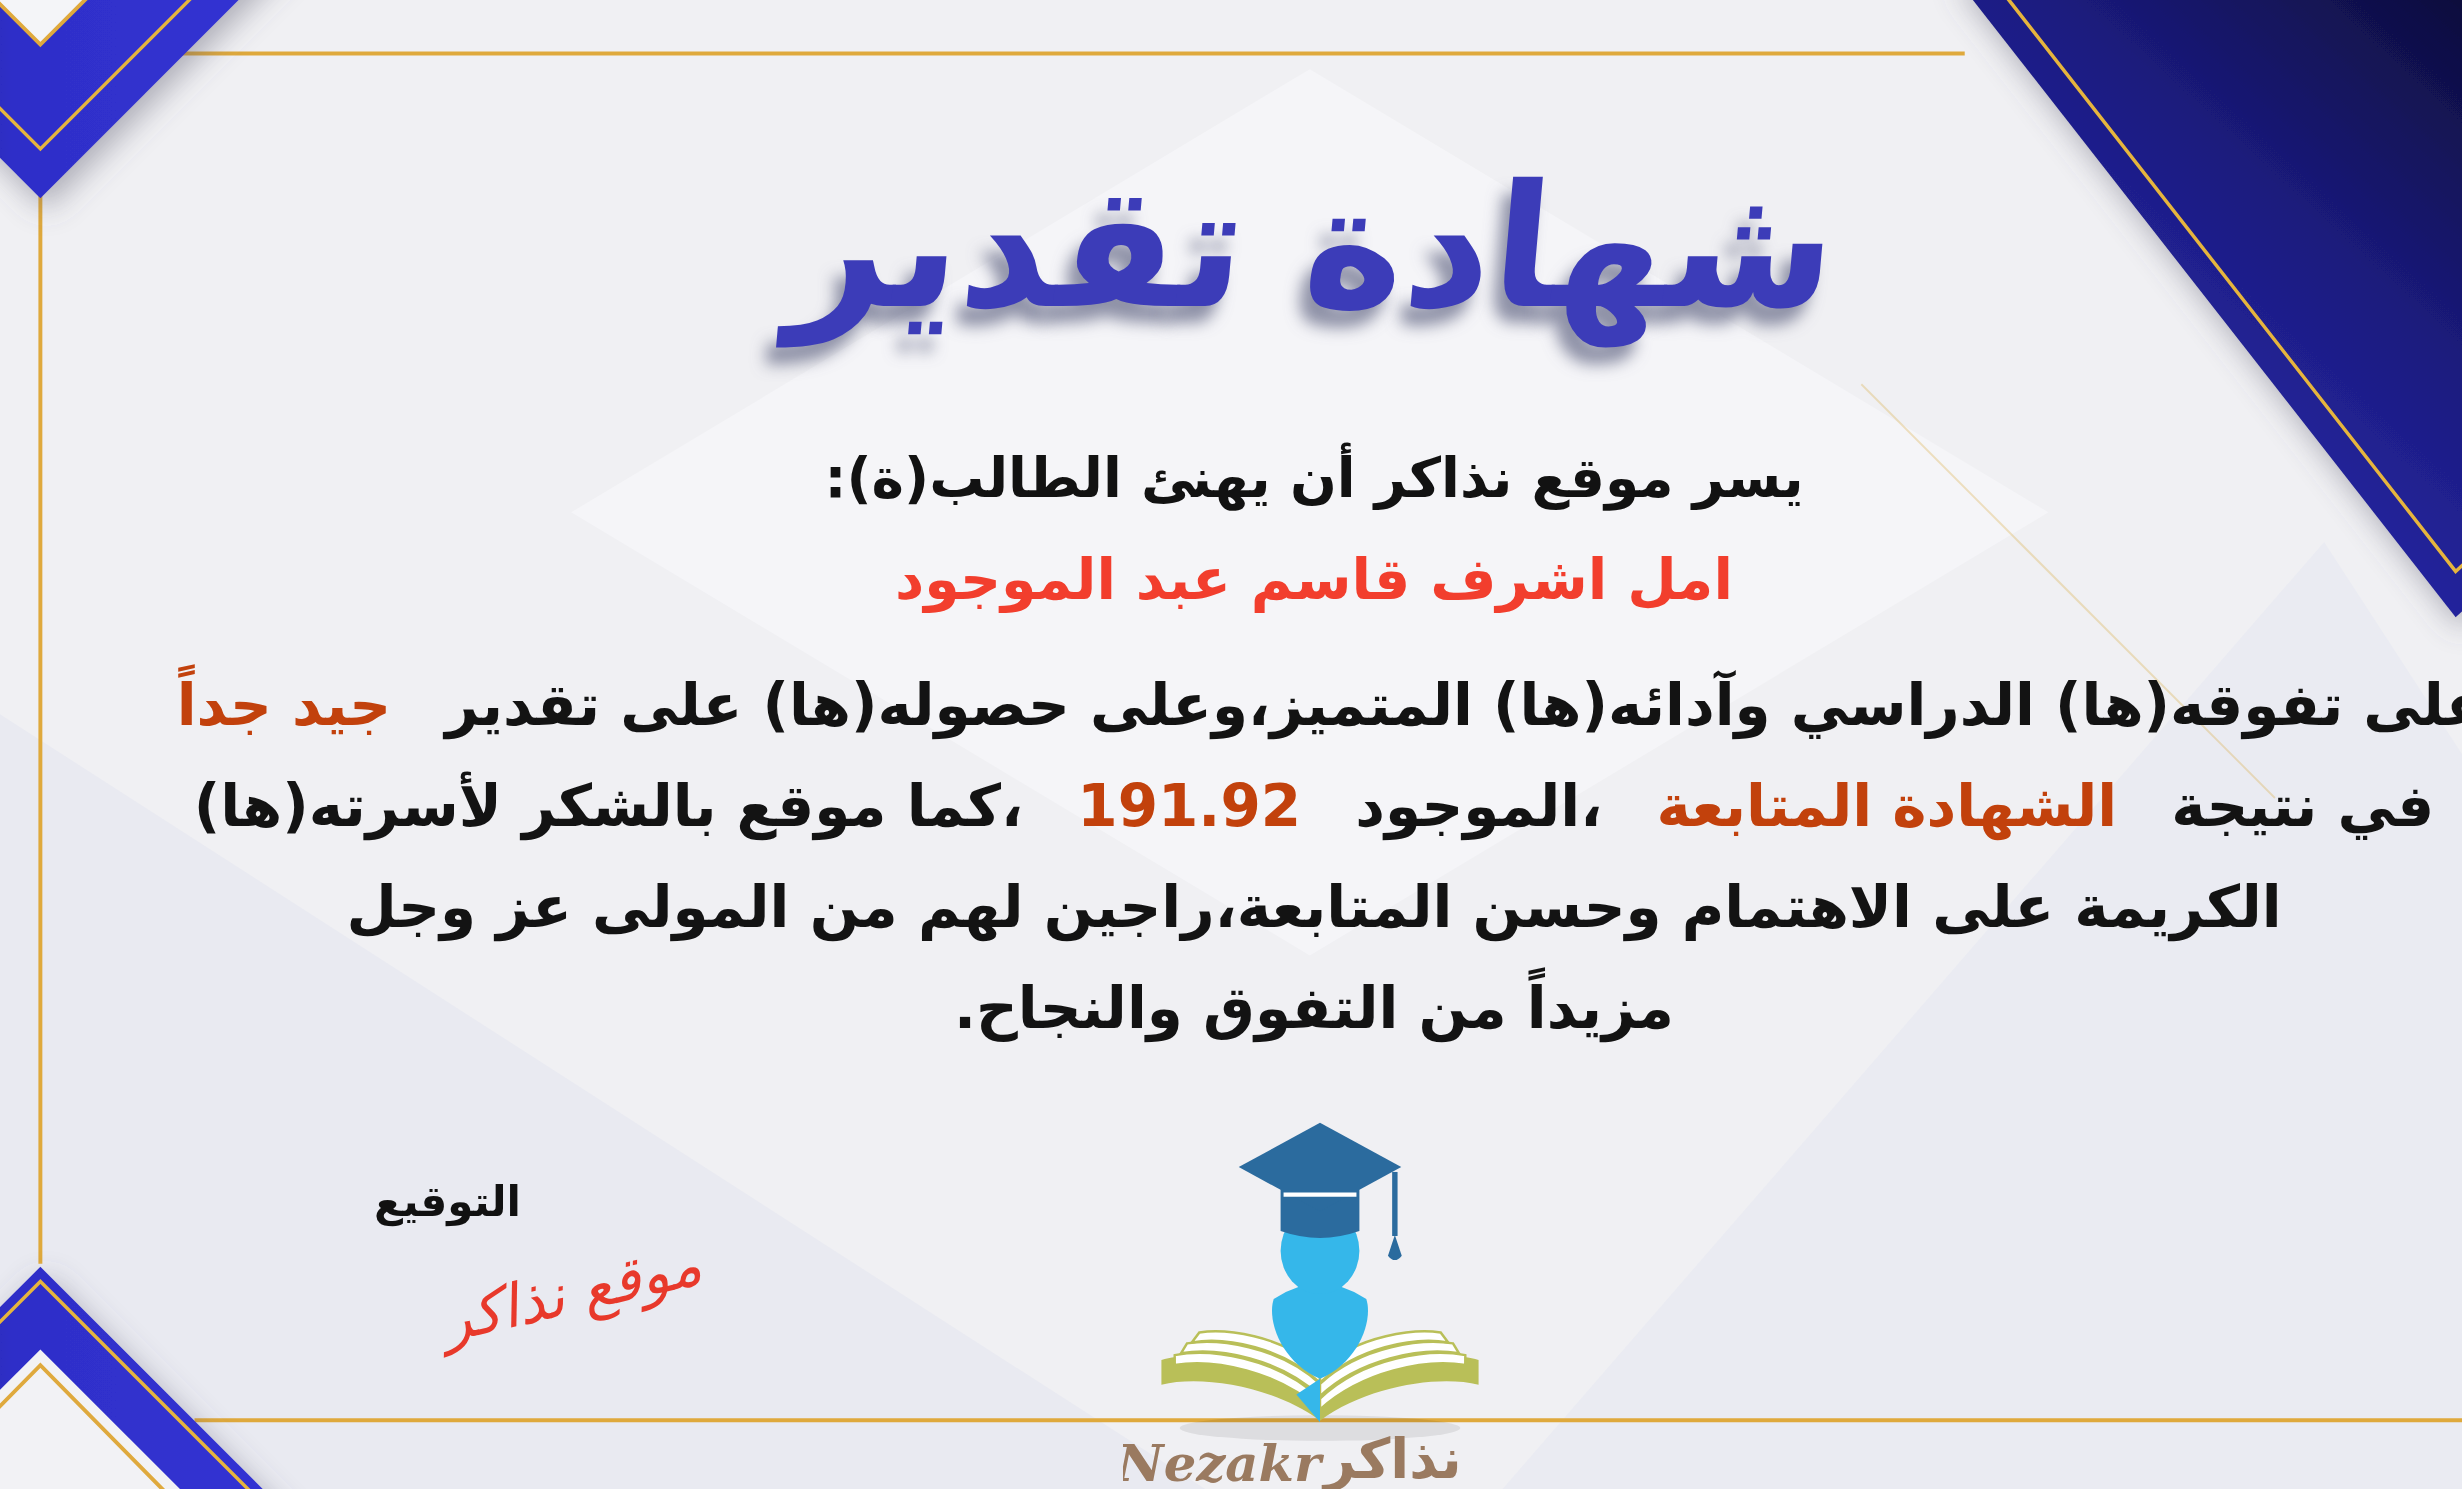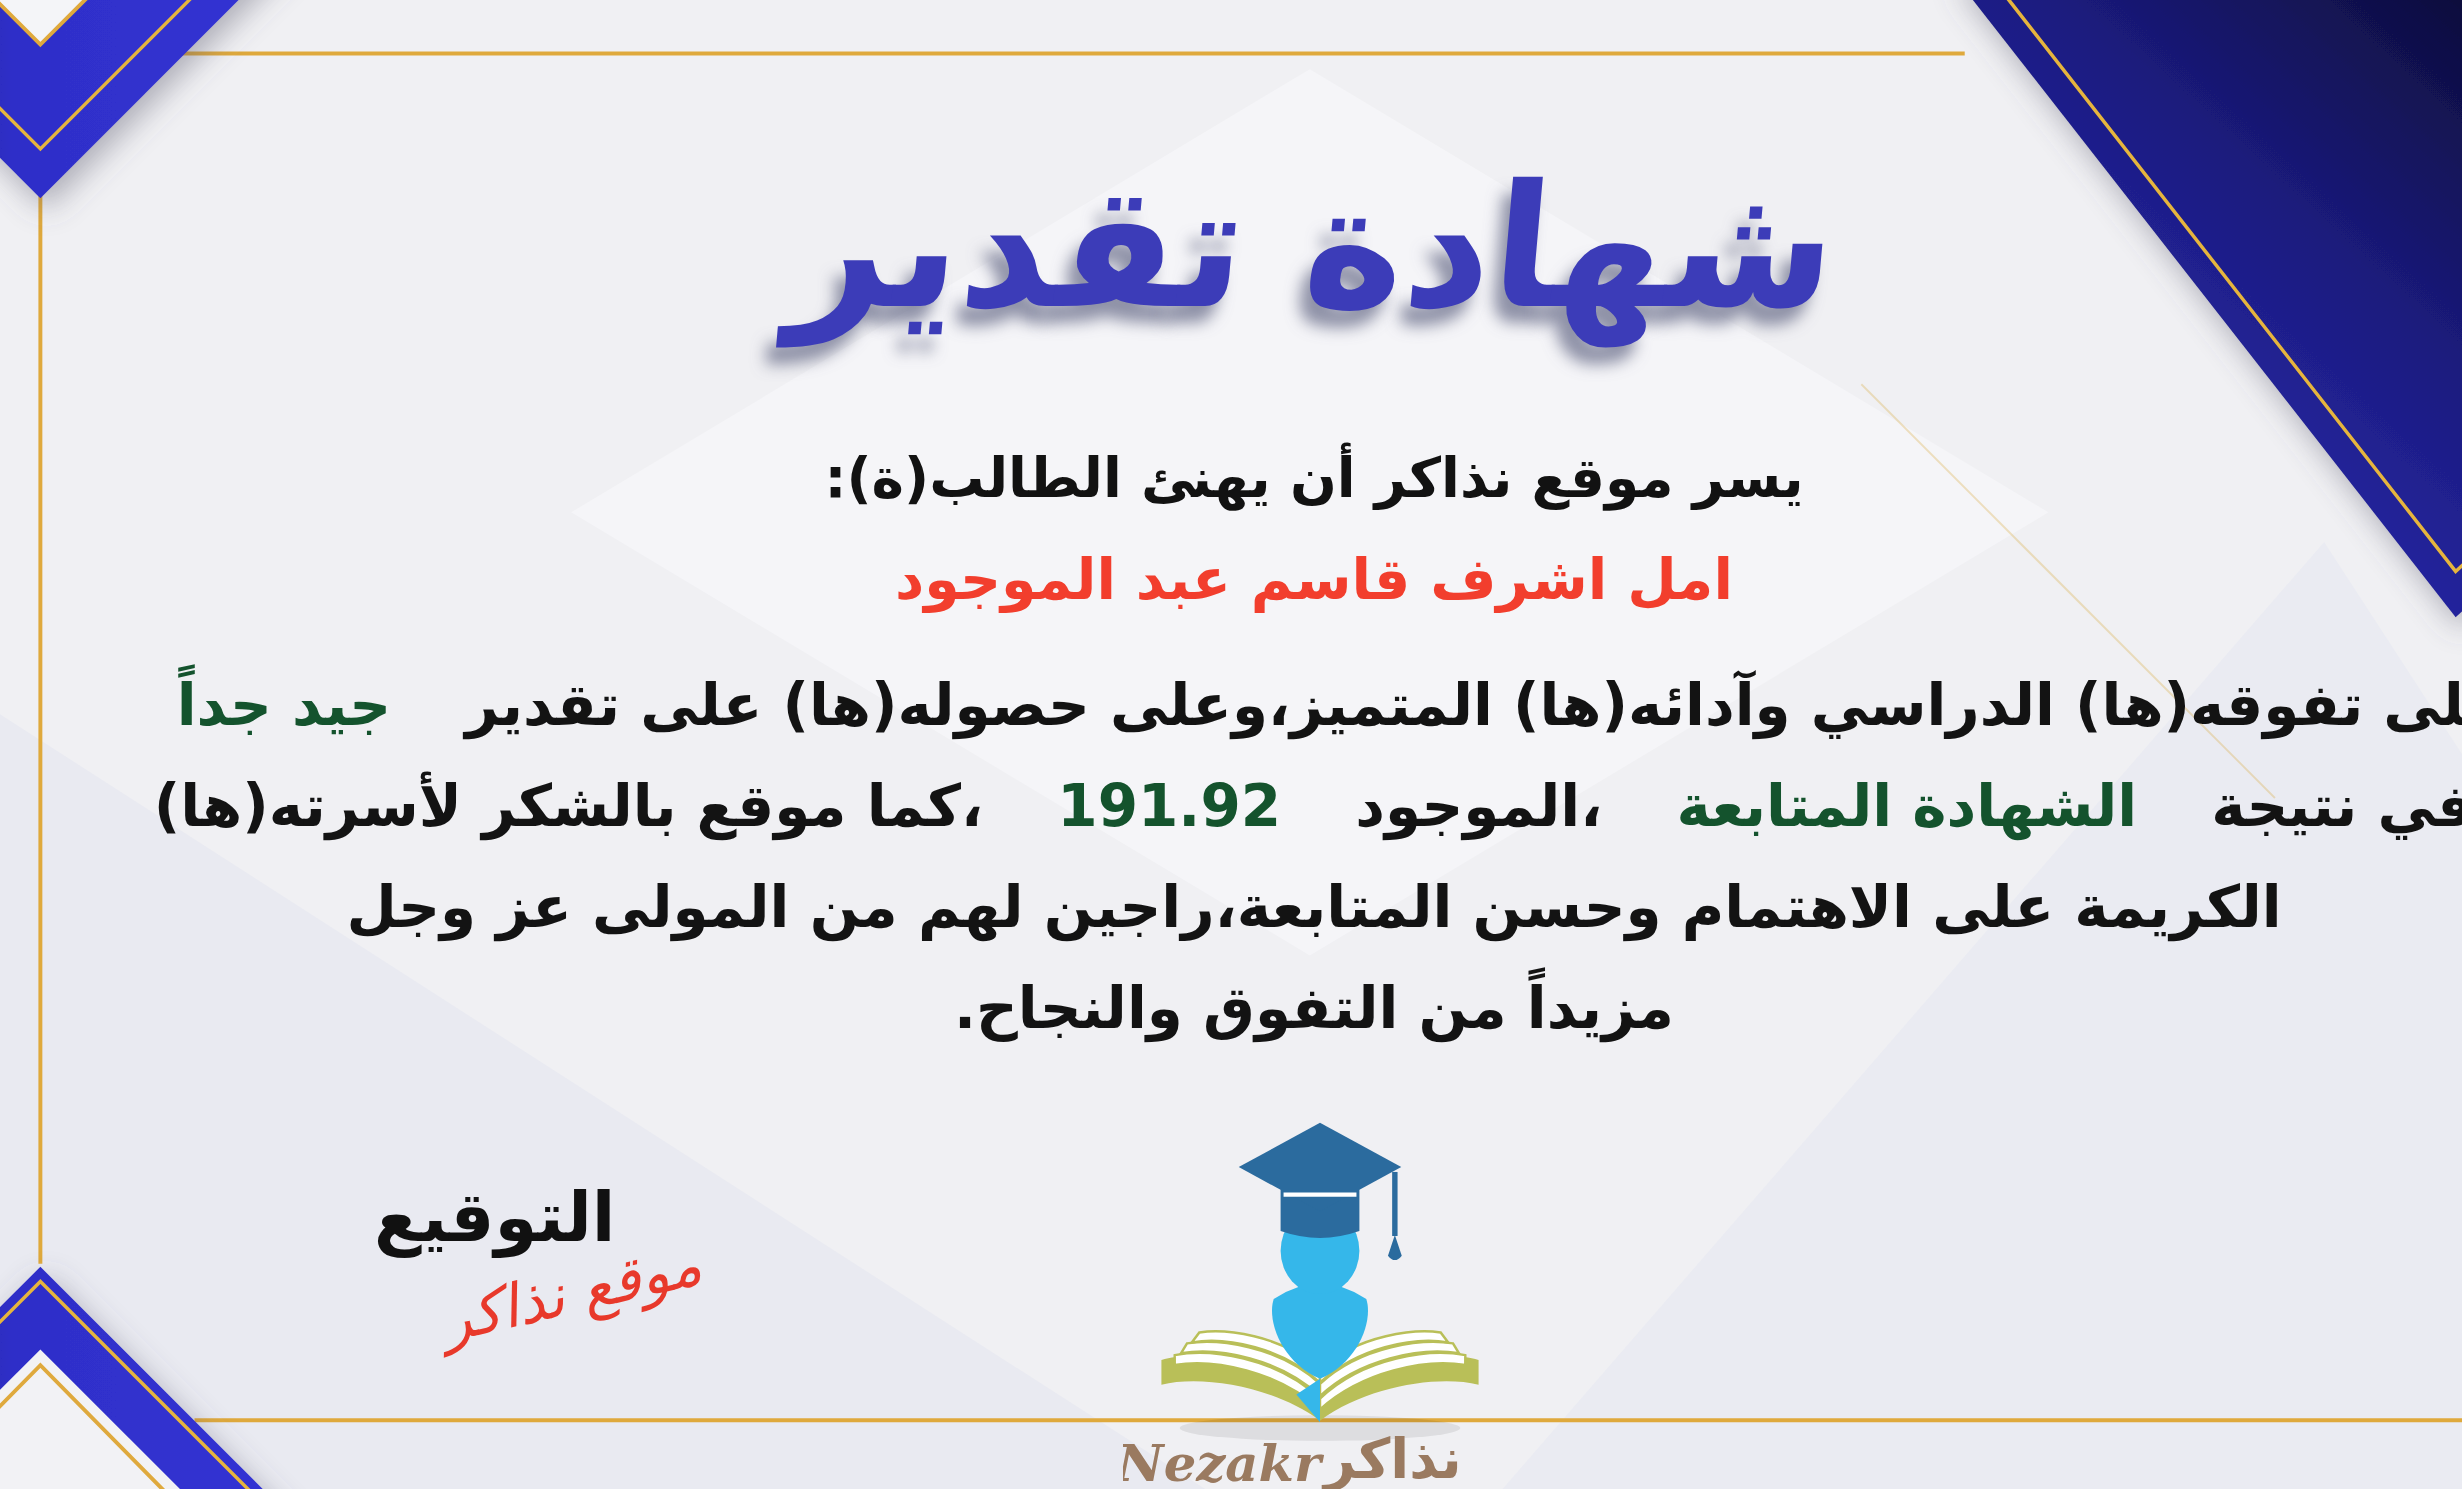--- a/index.html
+++ b/index.html
@@ -23,24 +23,24 @@
     font-size:55px;font-weight:bold;color:#121212;
   }
   .name{
     left:0;right:0;top:546px;text-align:center;direction:rtl;
     font-size:57px;font-weight:bold;color:#f23e2d;
   }
   .para{
     left:34px;right:34px;top:655px;direction:rtl;text-align:center;
     font-size:58px;font-weight:bold;color:#131313;line-height:101px;
   }
-  .para .red{color:#14532d;margin:0 54px;}
+  .para .red{color:#c2410c;margin:0 34px;}
   .sig-label{
     left:374px;top:1177px;direction:rtl;
-    font-size:69px;font-weight:bold;color:#111;
+    font-size:42px;font-weight:bold;color:#111;
   }
   .sig-script{
     left:379px;top:1258px;width:384px;text-align:center;direction:rtl;
     font-size:59px;font-style:italic;color:#e8392b;
     transform:rotate(-13deg);
   }
   .logo-box{left:1123px;top:1103px;width:394px;height:394px;}
 </style>
 </head>
 <body>

